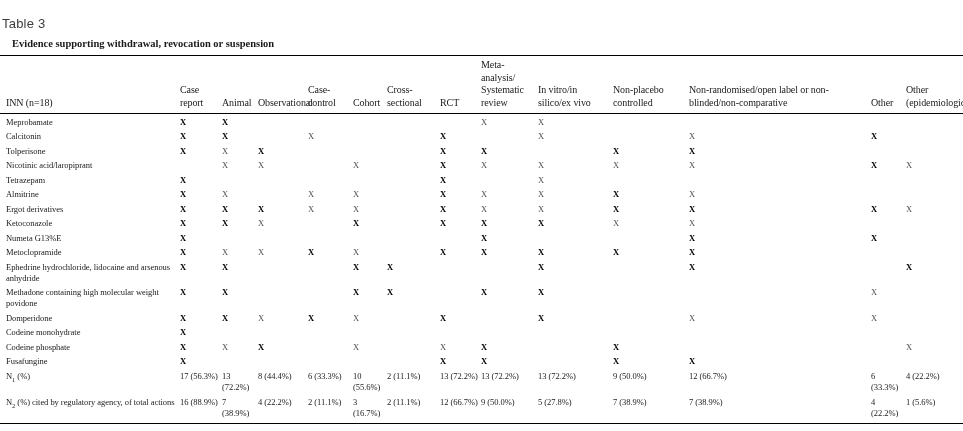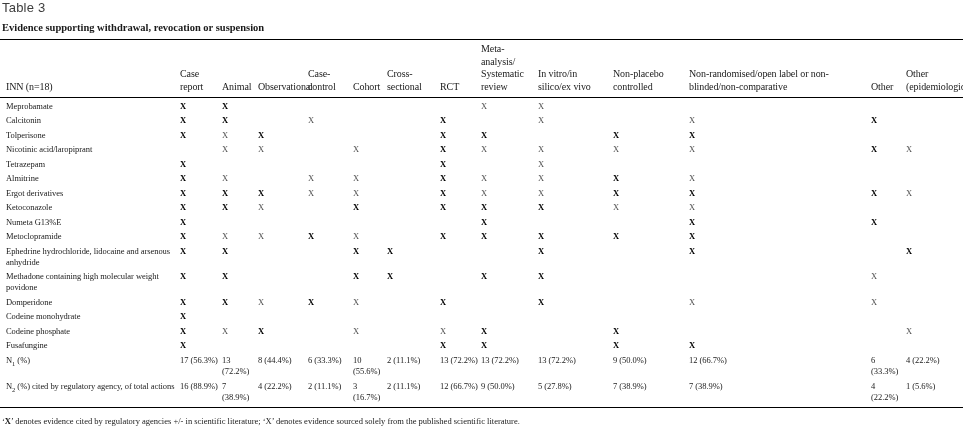--- a/index.html
+++ b/index.html
@@ -2,23 +2,23 @@
 <html><head>
 <meta charset="utf-8">
 <style>
   html,body{margin:0;padding:0;}
   body{
     width:963px;height:431px;background:#fff;overflow:hidden;position:relative;
     font-family:"Liberation Serif",serif;color:#1a1a1a;
   }
   .table-label{
     font-family:"Liberation Sans",sans-serif;font-size:13px;color:#3d3d3d;
-    padding:0 0 0 2px;letter-spacing:.2px;
-  }
-  .table-caption{font-size:10.5px;font-weight:700;padding:7px 0 0 2px;}
+    padding:16px 0 0 2px;letter-spacing:.2px;
+  }
+  .table-caption{font-size:10.5px;font-weight:700;padding:7px 0 0 12px;}
   table{
     border-collapse:collapse;table-layout:fixed;width:963px;margin-top:6px;
     border-top:1.5px solid #000;
   }
   thead th{
     font-weight:400;font-size:10px;text-align:left;vertical-align:bottom;
     padding:3px 3px 4px 0;border-bottom:1px solid #000;line-height:1.25;
     letter-spacing:-0.1px;overflow:visible;
   }
   th.inn,td.inn{padding-left:6px;}

